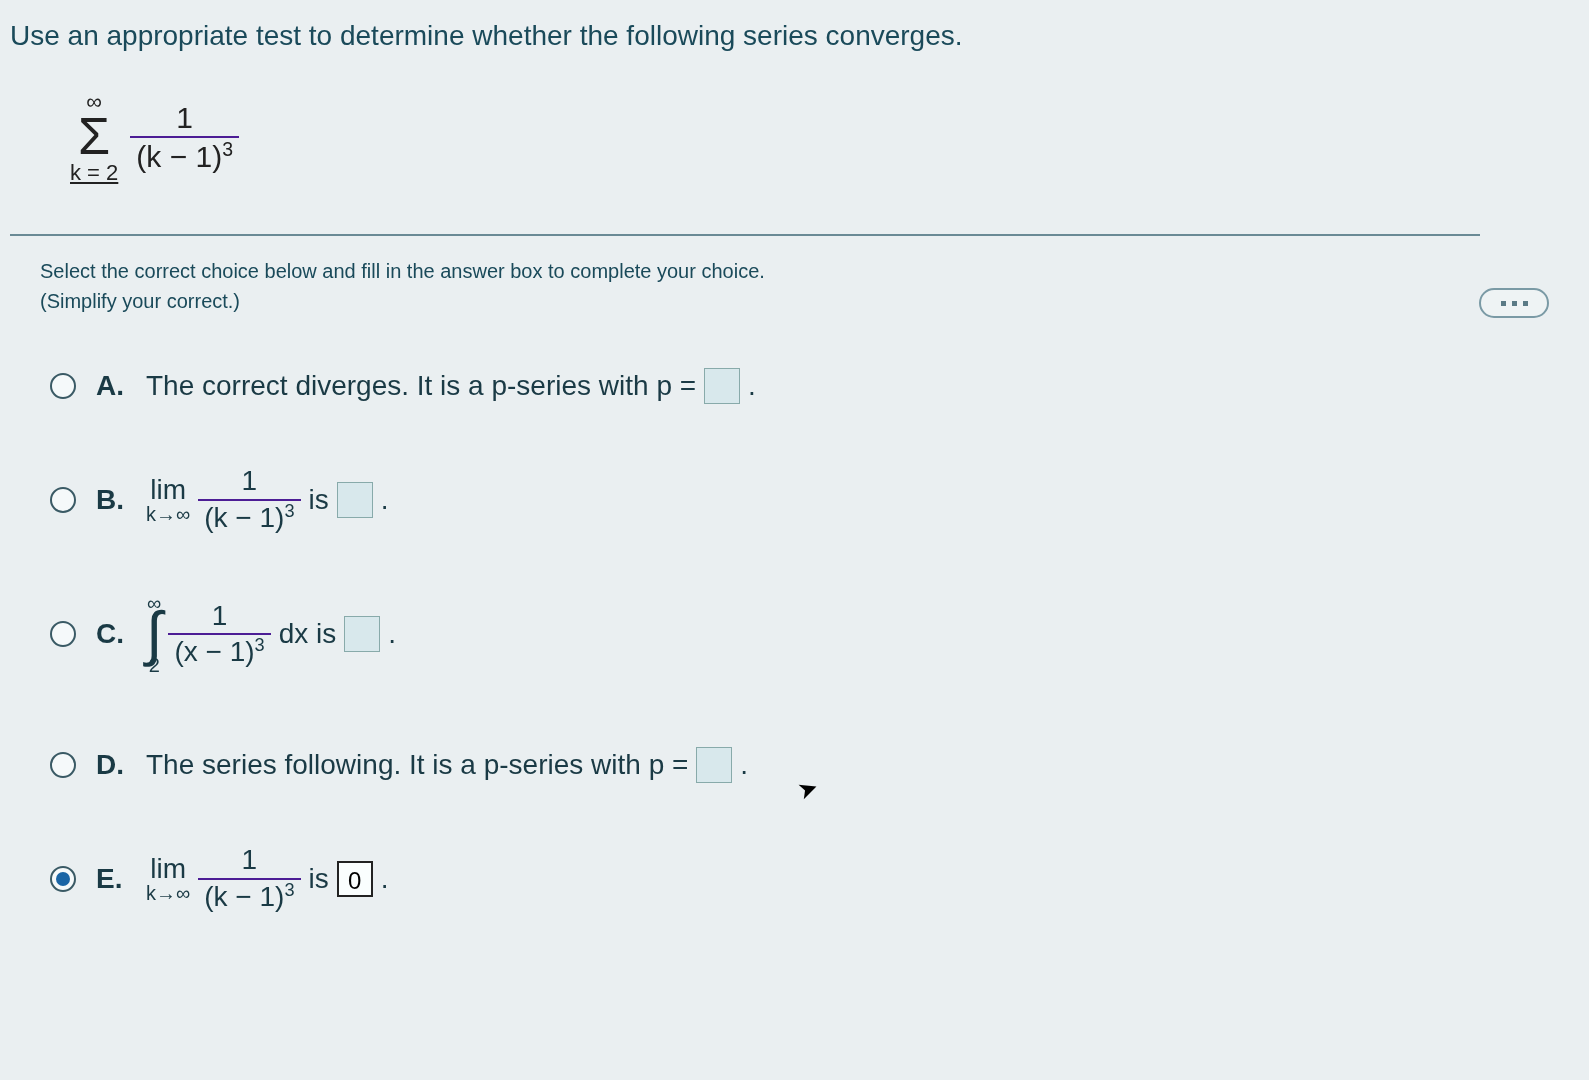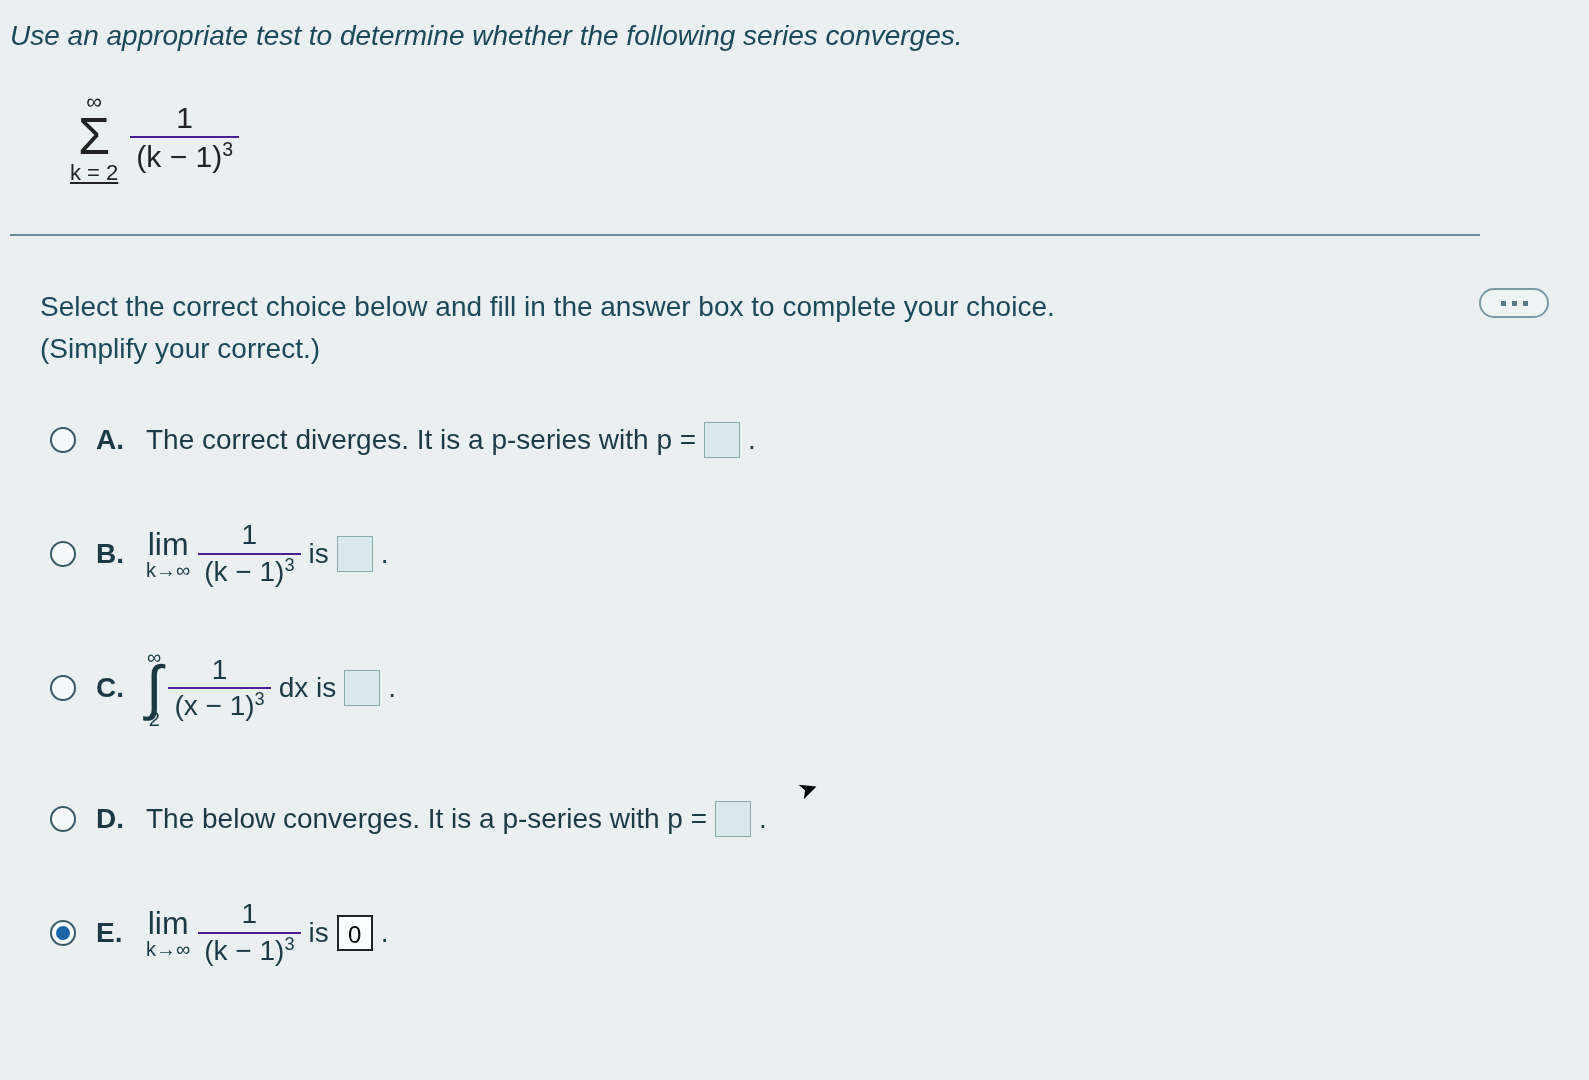--- a/index.html
+++ b/index.html
@@ -11,21 +11,20 @@
     color: #222;
     position: relative;
     overflow: hidden;
   }
   .content { padding: 20px 0 0 10px; }
   .prompt {
     font-size: 28px;
     color: #1a4a5a;
     margin-bottom: 20px;
     padding-left: 0;
-    font-style: italic;
   }
   .series-block {
     padding: 10px 0 30px 60px;
     font-size: 30px;
     color: #222;
   }
   .sigma-frac {
     display: inline-flex;
     align-items: center;
     gap: 12px;
@@ -69,23 +68,23 @@
     display: flex;
     align-items: center;
     justify-content: center;
     gap: 6px;
   }
   .ellipsis-badge .dot {
     width: 5px; height: 5px; background: #5a7a85; border-radius: 0;
   }
 
   .instruction {
-    font-size: 28px;
+    font-size: 20px;
     color: #1a4a5a;
-    padding: 50px 0 0 30px;
+    padding: 20px 0 0 30px;
     line-height: 1.5;
   }
 
   .choices {
     padding: 40px 0 0 40px;
     font-size: 28px;
     color: #1a3a45;
   }
   .choice-row {
     display: flex;
@@ -131,21 +130,21 @@
     border: 2px solid #222;
     background: #fafefe;
   }
   .lim-block {
     display: inline-flex;
     flex-direction: column;
     align-items: center;
     line-height: 1;
     vertical-align: middle;
   }
-  .lim-block .lim-top { font-size: 32px; }
+  .lim-block .lim-top { font-size: 28px; }
   .lim-block .lim-bot { font-size: 20px; }
   .int-block {
     display: inline-flex;
     align-items: center;
     gap: 6px;
     vertical-align: middle;
   }
   .int-sym-wrap {
     display: inline-flex;
     flex-direction: column;
@@ -245,21 +244,21 @@
         <span>dx is</span>
         <span class="answer-box"></span>
         <span>.</span>
       </span>
     </div>
 
     <div class="choice-row">
       <span class="radio"></span>
       <span class="choice-letter">D.</span>
       <span class="choice-text">
-        <span>The below converges. It is a p-series with p =</span>
+        <span>The series following. It is a p-series with p =</span>
         <span class="answer-box"></span>
         <span>.</span>
       </span>
     </div>
 
     <div class="choice-row tall">
       <span class="radio selected"></span>
       <span class="choice-letter">E.</span>
       <span class="choice-text">
         <span class="lim-block">

